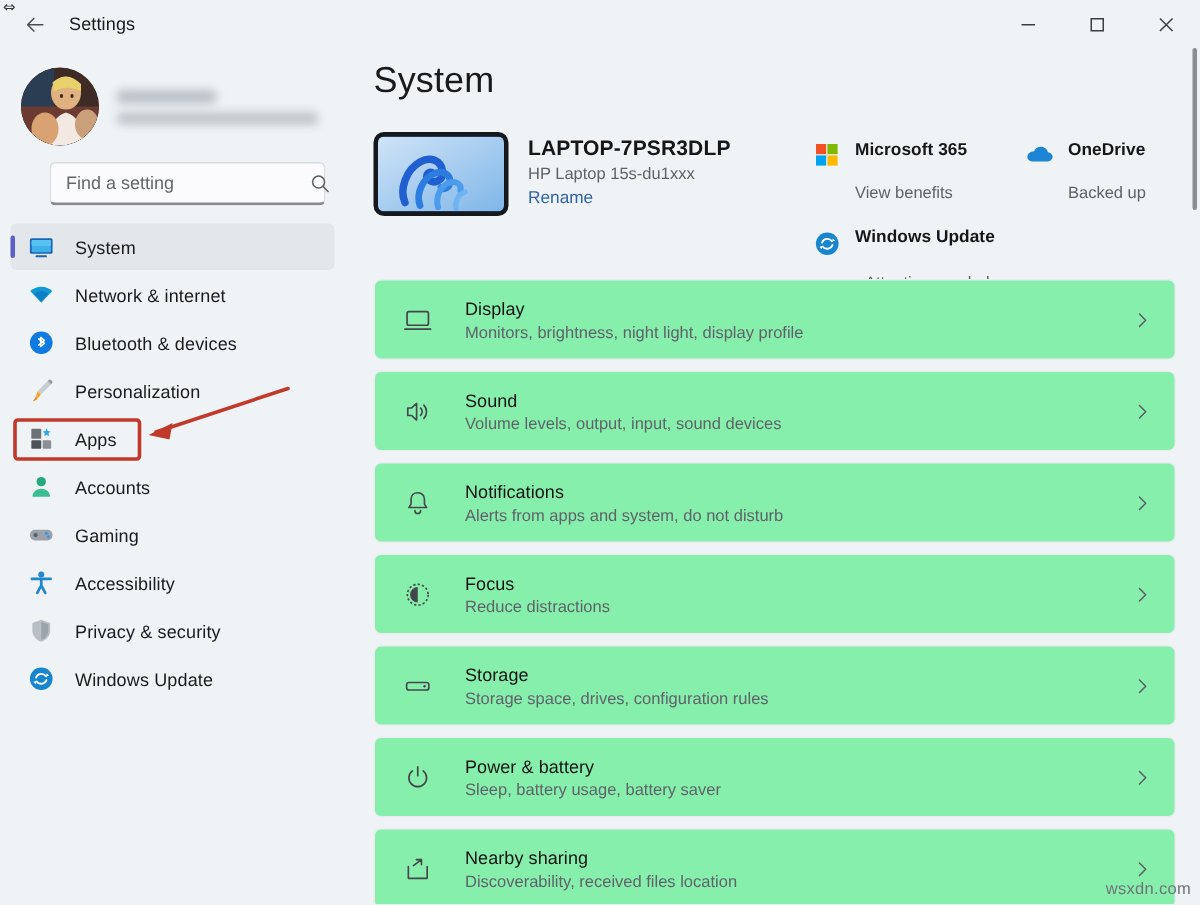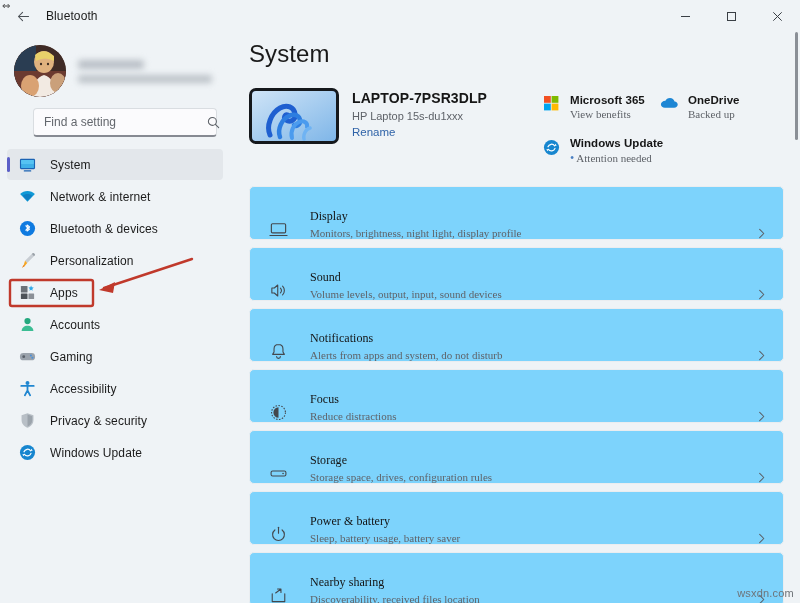--- a/index.html
+++ b/index.html
@@ -160,51 +160,50 @@
   .rename-link {
     font-size: 11.5px; color: #2f63a8; margin-top: 3px;
     cursor: pointer; display: inline-block;
   }
 
   
   .status-area {
     position: absolute; left: 308px; top: 24px;
     width: 262px;
   }
-  .status-row { display: flex; }
+  .status-row { display: flex; gap: 24px; }
   .status-tile {
     display: flex; align-items: flex-start;
     cursor: pointer;
     padding: 2px 4px 2px 2px;
     border-radius: 4px;
   }
   .st-ico { width: 22px; flex:none; display:flex; justify-content:center; padding-top: 2px; }
   .st-ico svg { display:block; }
   .st-txt { margin-left: 8px; }
   .st-title { font-size: 11.5px; font-weight: bold; color: #161616; letter-spacing: .05px; }
-  .st-sub { font-size: 11px; color: #5e6268; margin-top: 2px; font-family: Liberation Serif, serif; }
+  .st-sub { font-size: 11px; color: #5e6268; margin-top: 17px; }
   .st-sub .dot { color: #4a7fc1; font-size: 12px; }
   .tile-m365 { width: 118px; }
   .tile-onedrive { width: 120px; }
   .tile-wu { margin-top: 13px; }
 
   
   .cards {
     position: absolute; left: 19px; top: 154px;
     width: 535px;
   }
   .card {
-    display: flex; align-items: flex-end;
+    display: flex; align-items: center;
     height: 54px; margin-bottom: 7px;
-    background: #7dd3fc;
+    background: #86efac;
     border: 1px solid #eaedf0;
     border-radius: 5px;
     padding: 0 12px 0 16px;
     cursor: pointer;
-    font-family: Liberation Serif, serif;
   }
   .card-ico {
     width: 24px; flex: none;
     display: flex; align-items: center; justify-content: center;
     color: #43474c;
     margin-right: 20px;
   }
   .card-ico svg { display:block; }
   .card-txt { flex: 1; }
   .card-title { font-size: 12px; color: #141414; letter-spacing: .05px; }
@@ -241,21 +240,21 @@
 
 <div class="window">
 
   <div class="titlebar">
     <div class="resize-artifact">⇔</div>
     <div class="back-btn">
       <svg width="15" height="15" viewBox="0 0 16 16" fill="none">
         <path d="M7 3.5L2.6 8l4.4 4.5M2.8 8H13.4" stroke="#4a4f55" stroke-width="1.1" stroke-linecap="round" stroke-linejoin="round"></path>
       </svg>
     </div>
-    <div class="app-title">Bluetooth</div>
+    <div class="app-title">Settings</div>
 
     <div class="caption-btns">
       <div class="cap">
         <svg width="11" height="11" viewBox="0 0 11 11">
           <rect x="1" y="5" width="9" height="1" fill="#3a3f45"></rect>
         </svg>
       </div>
       <div class="cap">
         <svg width="11" height="11" viewBox="0 0 11 11" fill="none">
           <rect x="1.5" y="1.5" width="8" height="8" stroke="#3a3f45" stroke-width="1"></rect>

